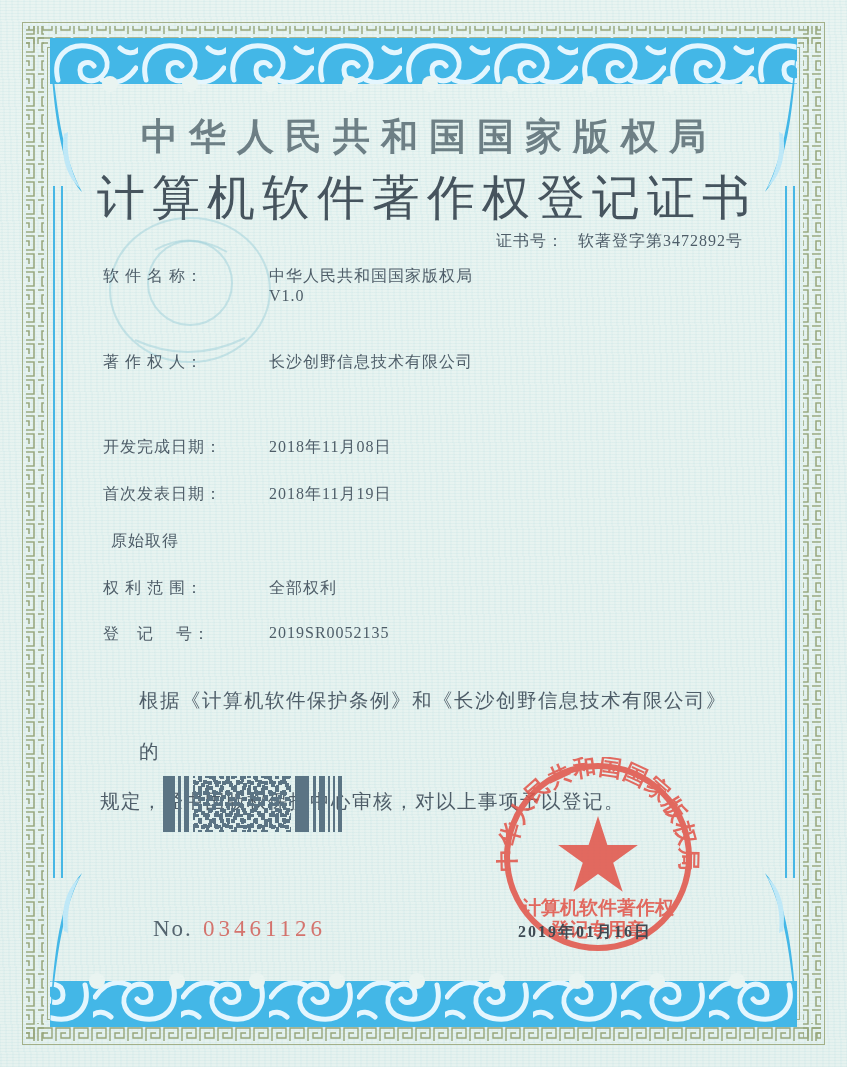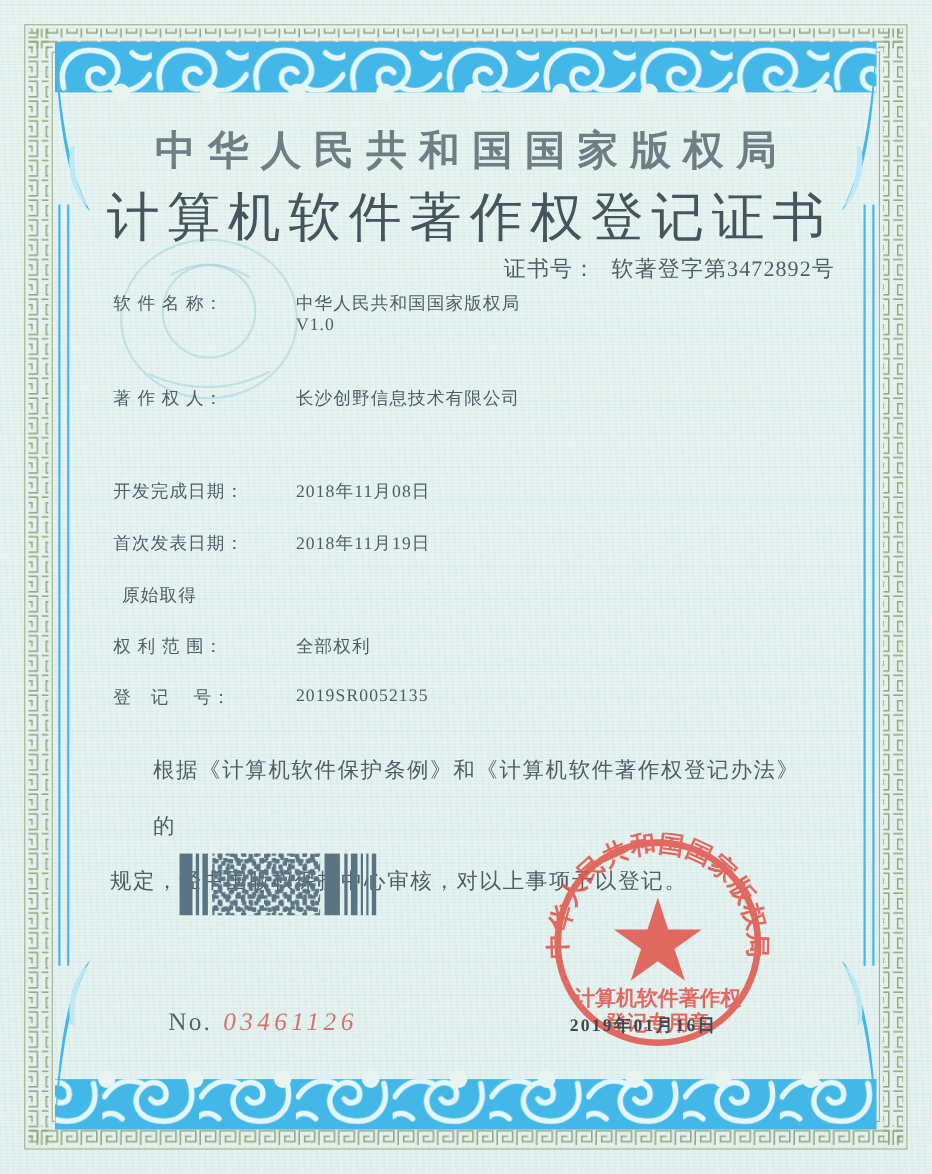--- a/index.html
+++ b/index.html
@@ -23,38 +23,38 @@
     left:0;right:0;top:112px;text-align:center;
     font-size:37px;font-weight:bold;letter-spacing:11px;
     color:#6d7f85;text-indent:11px;
   }
   .cert-title{
     left:0;right:0;top:166px;text-align:center;
     font-size:48px;font-weight:normal;letter-spacing:7px;
     color:#46545e;text-indent:7px;
   }
   .certno{
-    right:88px;top:231px;font-size:20px;color:#4e5d68;letter-spacing:1px;
+    right:104px;top:231px;font-size:16px;color:#4e5d68;letter-spacing:1px;
   }
   .certno .lbl{margin-right:14px;}
   .field-row{
     left:103px;font-size:16px;color:#4e5d68;display:flex;letter-spacing:1px;
   }
   .field-row .flabel{width:158px;flex:0 0 158px;}
   .field-row .fvalue{margin-left:8px;}
   .fversion{display:block;}
   .statement{
     left:100px;right:100px;top:676px;
     font-size:19.5px;color:#4e5d68;line-height:2.6;letter-spacing:1.5px;
   }
   .statement .l1{padding-left:2em;}
   .serial{
     left:153px;top:916px;font-size:23px;color:#54646e;letter-spacing:2px;
   }
-  .serial .num{color:#d4736d;margin-left:10px;letter-spacing:4px;font-size:23px;font-style:italic;}
+  .serial .num{color:#d4736d;margin-left:10px;letter-spacing:4px;font-size:23px;}
   .issue-date{
     left:518px;top:922px;font-size:16px;color:#3e4a53;letter-spacing:2px;font-weight:bold;
   }
   
   .vline{width:2px;background:#47b7e5;top:186px;height:692px;}
 </style>
 </head>
 <body>
 
 <div class="page">
@@ -176,21 +176,21 @@
     <span class="flabel">权 利 范 围：</span>
     <span class="fvalue">全部权利</span>
   </div>
 
   <div class="abs field-row" style="top:624px">
     <span class="flabel">登　记　 号：</span>
     <span class="fvalue">2019SR0052135</span>
   </div>
 
   <div class="abs statement">
-    <div class="l1">根据《计算机软件保护条例》和《计算机软件著作权登记办法》的</div>
+    <div class="l1">根据《计算机软件保护条例》和《长沙创野信息技术有限公司》的</div>
     <div class="l2">规定，经中国版权保护中心审核，对以上事项予以登记。</div>
   </div>
 
   <svg class="abs" style="left:163px;top:774px" width="185" height="62" viewBox="0 0 185 62">
     <defs>
       <pattern id="bcn" width="14" height="14" patternUnits="userSpaceOnUse">
         <g fill="#5b7484">
           <rect x="0" y="0" width="4" height="4"></rect>
             <rect x="7" y="2" width="4" height="4"></rect>
           <rect x="3" y="7" width="4" height="4"></rect>

